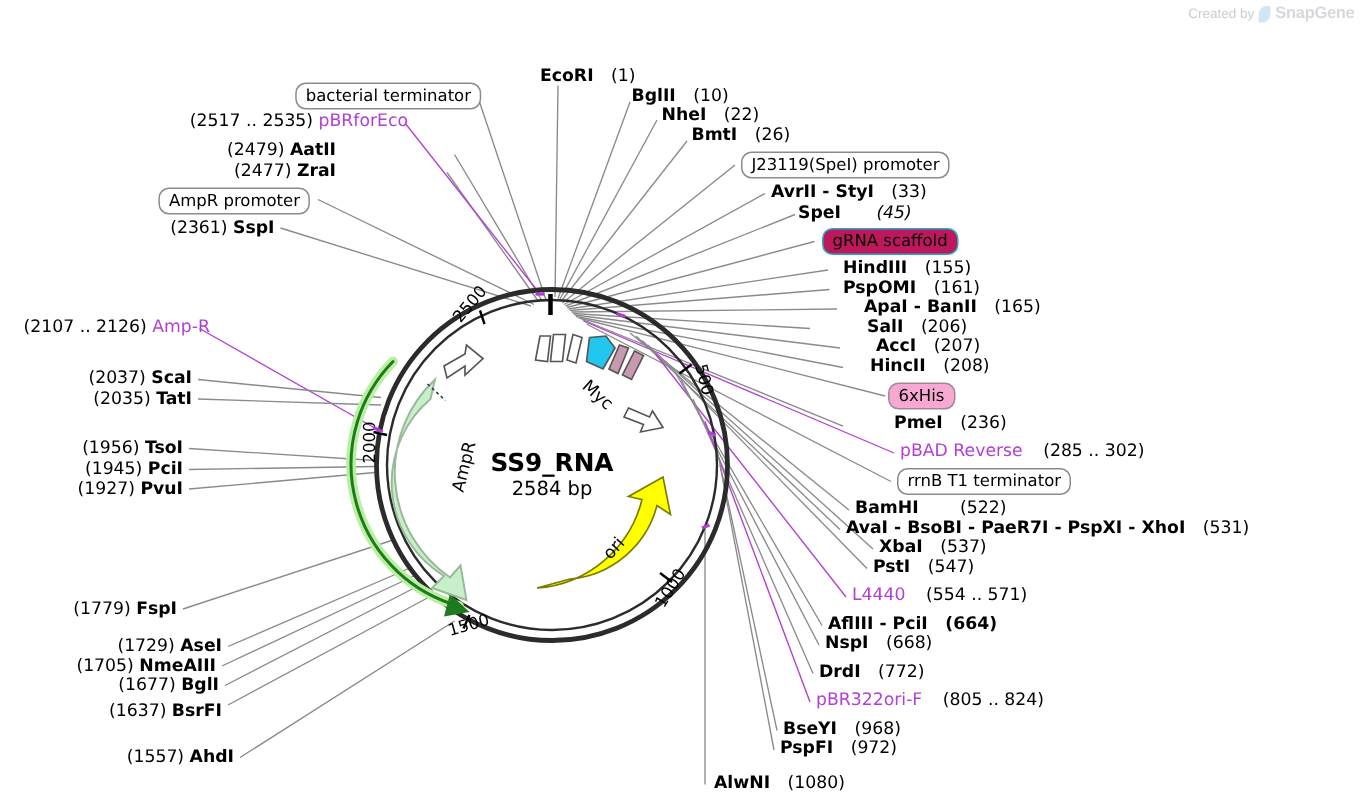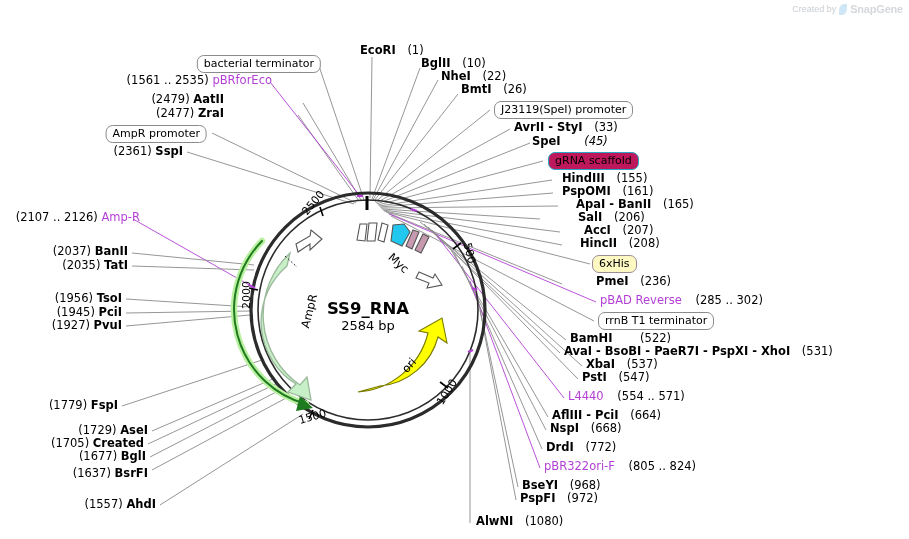--- a/index.html
+++ b/index.html
@@ -23,21 +23,21 @@
   .lbl .pos{font-weight:normal;color:#000;}
   .lbl .enz{font-weight:bold;}
   .lbl.r{transform:translateX(-100%);}      
   .purple{color:#b23fd4;}
   .purple .enz{font-weight:normal;}
 
   
   .boxlbl{position:absolute;white-space:nowrap;font-size:11px;color:#000;
       border:1px solid #8b8b8b;border-radius:7px;padding:1px 6px 2px 6px;background:#fff;}
   .boxlbl.cyan{background:#be185d;border-color:#2aa8c2;}
-  .boxlbl.pink{background:#fef9c3;border-color:#9d8b96;}
+  .boxlbl.pink{background:#f9a8d4;border-color:#9d8b96;}
   .boxlbl.r{transform:translateX(-100%);}
 
   
   .ringtxt{font-size:11px;fill:#000;font-family:"DejaVu Sans",sans-serif;}
   .title{font-size:16.5px;font-weight:bold;fill:#000;}
   .subtitle{font-size:13px;fill:#000;}
   .featname{font-size:11.5px;fill:#000;}
 </style>
 </head>
 <body>
@@ -175,21 +175,21 @@
     <line x1="468" y1="352" x2="473" y2="350"></line>
   </g>
 
   <text class="title" x="368" y="314" text-anchor="middle">SS9_RNA</text>
   <text class="subtitle" x="368" y="330" text-anchor="middle">2584 bp</text>
 </svg>
 
 <div class="boxlbl r" style="left:321px;top:55px;">bacterial terminator</div>
 
 <div class="lbl purple r" style="left:272px;top:74px;">
-  <span class="pos">(1561 .. 2535)</span>
+  <span class="pos">(2517 .. 2535)</span>
   <span class="enz">pBRforEco</span>
 </div>
 
 <div class="lbl r" style="left:224px;top:93px;">
   <span class="pos">(2479)</span>
   <span class="enz">AatII</span>
 </div>
 
 <div class="lbl r" style="left:224px;top:107px;">
   <span class="pos">(2477)</span>
@@ -203,21 +203,21 @@
   <span class="enz">SspI</span>
 </div>
 
 <div class="lbl purple r" style="left:140px;top:211px;">
   <span class="pos">(2107 .. 2126)</span>
   <span class="enz">Amp-R</span>
 </div>
 
 <div class="lbl r" style="left:128px;top:245px;">
   <span class="pos">(2037)</span>
-  <span class="enz">BanII</span>
+  <span class="enz">ScaI</span>
 </div>
 <div class="lbl r" style="left:128px;top:259px;text-align:right;">
   <span class="pos">(2035)</span>
   <span class="enz">TatI</span>
 </div>
 
 <div class="lbl r" style="left:122px;top:292px;">
   <span class="pos">(1956)</span>
   <span class="enz">TsoI</span>
 </div>
@@ -234,21 +234,21 @@
   <span class="pos">(1779)</span>
   <span class="enz">FspI</span>
 </div>
 
 <div class="lbl r" style="left:148px;top:424px;">
   <span class="pos">(1729)</span>
   <span class="enz">AseI</span>
 </div>
 <div class="lbl r" style="left:144px;top:437px;">
   <span class="pos">(1705)</span>
-  <span class="enz">Created</span>
+  <span class="enz">NmeAIII</span>
 </div>
 <div class="lbl r" style="left:146px;top:450px;">
   <span class="pos">(1677)</span>
   <span class="enz">BglI</span>
 </div>
 <div class="lbl r" style="left:148px;top:467px;">
   <span class="pos">(1637)</span>
   <span class="enz">BsrFI</span>
 </div>
 <div class="lbl r" style="left:156px;top:498px;">
@@ -342,21 +342,21 @@
   <span class="pos" style="margin-left:8px;">(547)</span>
 </div>
 
 <div class="lbl purple" style="left:568px;top:390px;">
   <span class="enz">L4440</span>
   <span class="pos" style="margin-left:10px;">(554 .. 571)</span>
 </div>
 
 <div class="lbl" style="left:552px;top:409px;">
   <span class="enz">AflIII  -  PciI</span>
-  <span class="pos" style="margin-left:8px;">(664)</span>
+  <span class="pos" style="margin-left:8px;font-weight:bold;">(664)</span>
 </div>
 <div class="lbl" style="left:550px;top:422px;">
   <span class="enz">NspI</span>
   <span class="pos" style="margin-left:8px;">(668)</span>
 </div>
 <div class="lbl" style="left:546px;top:441px;">
   <span class="enz">DrdI</span>
   <span class="pos" style="margin-left:8px;">(772)</span>
 </div>
 

